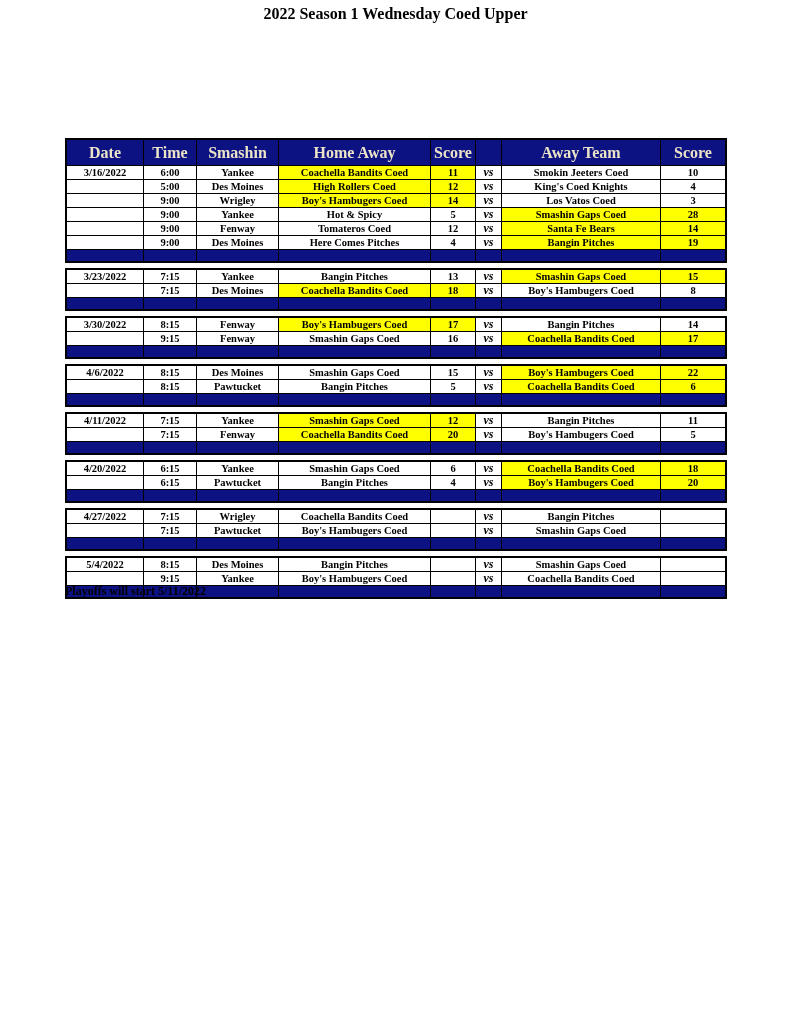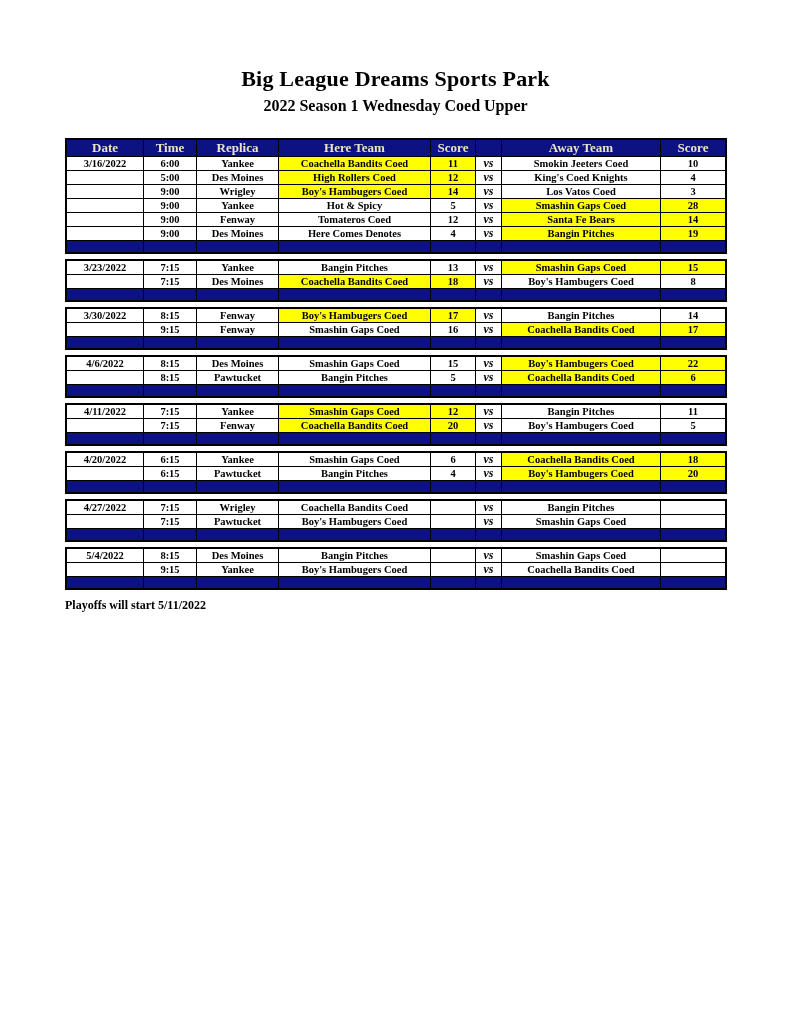--- a/index.html
+++ b/index.html
@@ -58,56 +58,55 @@
     height: 13px;
     font-size: 10.5px;
     font-weight: bold;
     border-right: 1px solid #000000;
     overflow: hidden;
     white-space: nowrap;
     background: #ffffff;
   }
   .c:last-child { border-right: none; }
   .gr.header .c {
-    height: 16px;
-    font-size: 13px;
+    height: 25px;
+    font-size: 16px;
     background: var(--navy);
     color: var(--cream);
   }
   .gr.sep .c {
     height: 11px;
     background: var(--navy);
   }
   .c.hl { background: var(--yellow); }
   .c.vs {
     font-size: 12px;
     font-style: italic;
   }
   .footer {
     position: absolute;
     left: 65px;
-    top: 598px;
+    top: 584px;
     font-size: 12px;
     font-weight: bold;
   }
 </style>
 </head>
 <body>
 
 <div class="page">
-  <div class="title">Big League Dreams Sports Park</div>
   <div class="subtitle">2022 Season 1 Wednesday Coed Upper</div>
 
   <div class="schedule" id="schedule">
       <div class="segment">
         <div class="gr header">
           <div class="c">Date</div>
           <div class="c">Time</div>
-          <div class="c">Replica</div>
-          <div class="c">Here Team</div>
+          <div class="c">Smashin</div>
+          <div class="c">Home Away</div>
           <div class="c">Score</div>
           <div class="c"></div>
           <div class="c">Away Team</div>
           <div class="c">Score</div>
         </div>
         <div class="gr">
           <div class="c">3/16/2022</div>
           <div class="c">6:00</div>
           <div class="c">Yankee</div>
           <div class="c hl">Coachella Bandits Coed</div>
@@ -153,21 +152,21 @@
           <div class="c">Tomateros Coed</div>
           <div class="c">12</div>
           <div class="c vs">vs</div>
           <div class="c hl">Santa Fe Bears</div>
           <div class="c hl">14</div>
         </div>
         <div class="gr">
           <div class="c"></div>
           <div class="c">9:00</div>
           <div class="c">Des Moines</div>
-          <div class="c">Here Comes Denotes</div>
+          <div class="c">Here Comes Pitches</div>
           <div class="c">4</div>
           <div class="c vs">vs</div>
           <div class="c hl">Bangin Pitches</div>
           <div class="c hl">19</div>
         </div>
         <div class="gr sep">
           <div class="c"></div>
           <div class="c"></div>
           <div class="c"></div>
           <div class="c"></div>

